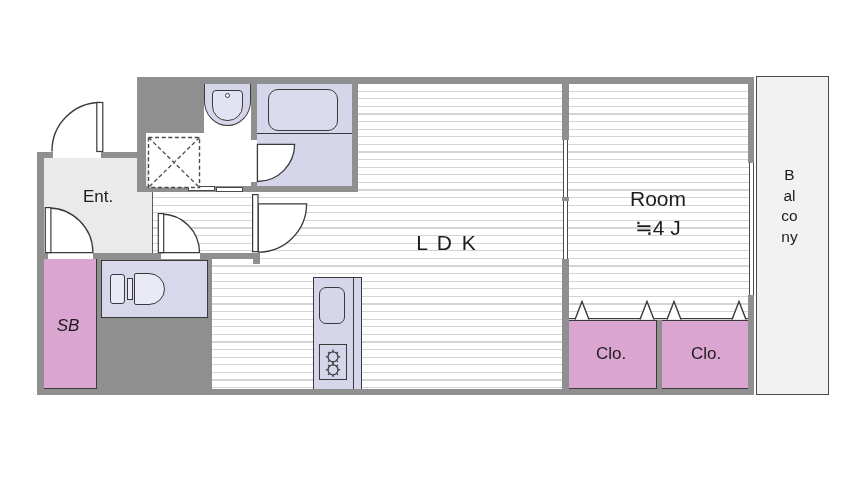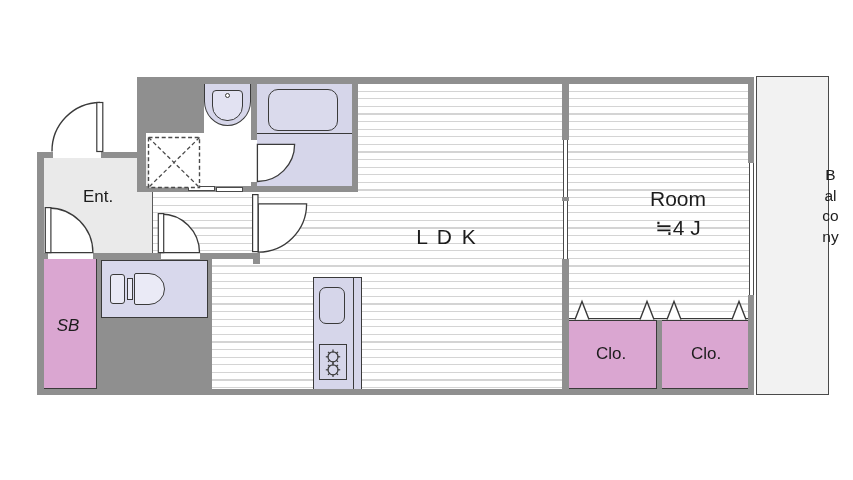--- a/index.html
+++ b/index.html
@@ -19,21 +19,21 @@
   .balcony   { background:#f2f2f2; border:1.5px solid #4a4a4a; z-index:2; }
   .slider    { background:#ffffff; border-left:1.2px solid #4a4a4a; border-right:1.2px solid #4a4a4a; z-index:22; }
   .spanel    { background:#ffffff; border:1px solid #4a4a4a; z-index:22; }
   .darkline  { background:#3a3a3a; z-index:15; }
 
   
   .lbl { position:absolute; color:#1c1c1c; font-weight:500; z-index:40; white-space:nowrap; }
   .lbl-center { transform:translate(-50%,-50%); }
   .big  { font-size:21px; line-height:29px; text-align:center; transform:translateX(-50%); }
   .mid  { font-size:17px; }
-  .balclbl { font-size:15.5px; line-height:20.5px; width:17px; word-break:break-all; text-align:center; white-space:normal; letter-spacing:0;margin-left:41px; }
+  .balclbl { font-size:15.5px; line-height:20.5px; width:17px; word-break:break-all; text-align:center; white-space:normal; letter-spacing:0; }
 
   svg.overlay { position:absolute; left:0; top:0; z-index:30; pointer-events:none; }
 </style>
 </head>
 <body>
 
 <div id="plan">
 
   <div class="abs balcony" style="left:756px;top:76px;width:73px;height:319px;"></div>
 
@@ -161,25 +161,25 @@
       <polyline points="575,319.5 582,301.5 589,319.5"></polyline>
       <polyline points="640,319.5 647,301.5 654,319.5"></polyline>
       <polyline points="667,319.5 674,301.5 681,319.5"></polyline>
       <polyline points="732,319.5 739,301.5 746,319.5"></polyline>
     </g>
   </svg>
 
   <div class="lbl lbl-center mid" style="left:98px;top:197px;">Ent.</div>
   <div class="lbl lbl-center mid" style="left:68px;top:326px;font-style:italic;">SB</div>
 
-  <div class="lbl big" style="left:447px;top:222px;text-align:center;">
+  <div class="lbl big" style="left:447px;top:228px;text-align:center;">
     <div style="letter-spacing:2px;">L D K</div>
   </div>
 
-  <div class="lbl big" style="left:658px;top:184px;margin-left:20px;">
+  <div class="lbl big" style="left:658px;top:184px;">
     <div>Room</div>
     <div>≒4 J</div>
   </div>
 
   <div class="lbl lbl-center mid" style="left:611px;top:354px;">Clo.</div>
   <div class="lbl lbl-center mid" style="left:706px;top:354px;">Clo.</div>
 
   <div class="lbl balclbl" style="left:781px;top:165px;">Balcony</div>
 
 </div>

